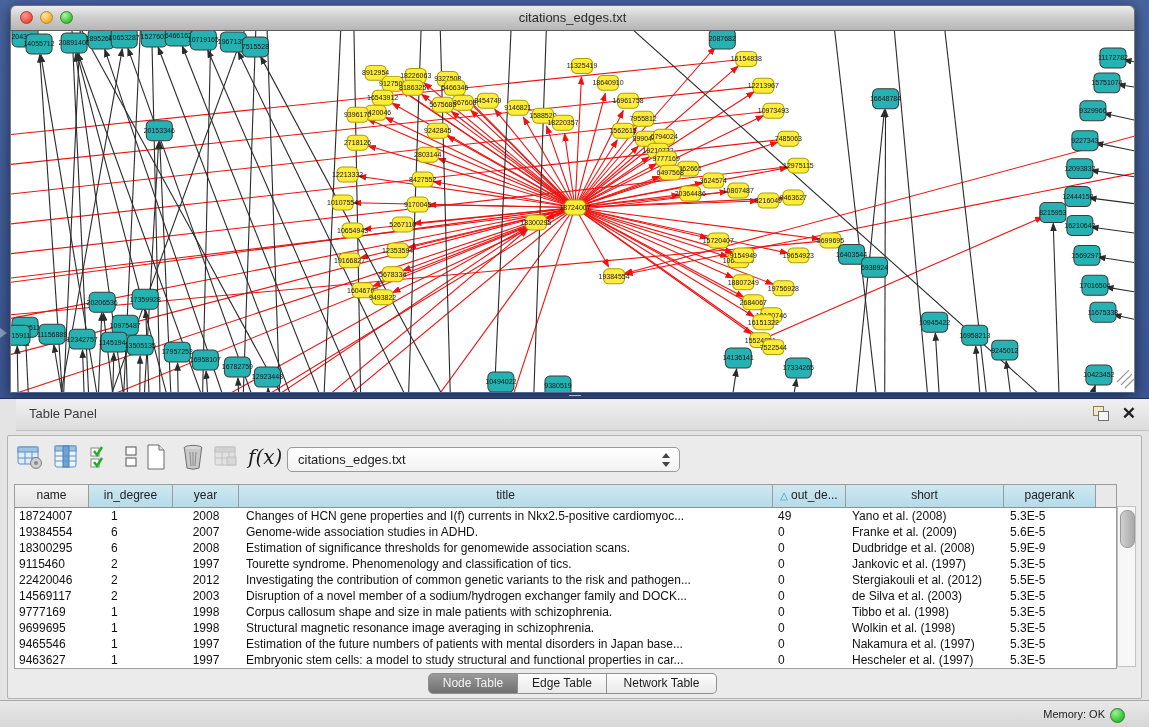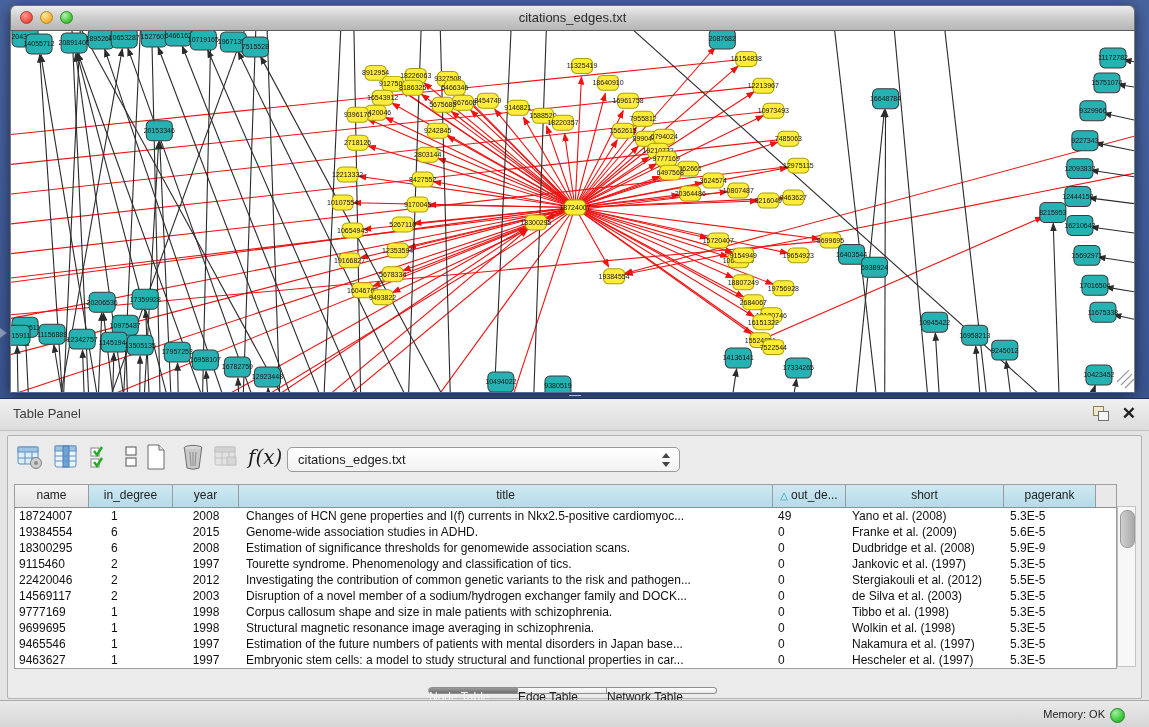--- a/index.html
+++ b/index.html
@@ -19,21 +19,21 @@
   .win-title{position:absolute;left:0;right:0;top:0;text-align:center;line-height:24px;font-size:13px;color:#2b2b2b;}
   .graph-canvas{position:relative;height:361px;background:#fff;border-left:1px solid #7d7d7d;border-right:1px solid #7d7d7d;border-bottom:1px solid #55679a;overflow:hidden;}
   .graph-canvas svg{display:block;width:100%;height:100%;}
   
   .split-grip{position:absolute;left:569px;top:395px;width:12px;height:6px;opacity:.85;}
   .split-grip:before{content:"";position:absolute;inset:0;background:
      linear-gradient(#c9cfdd,#c9cfdd) 0 0/12px 1px no-repeat,
      linear-gradient(#8d99b5,#8d99b5) 0 3px/12px 1px no-repeat;}
   
   .table-panel{position:absolute;left:0;top:398px;width:1149px;height:302px;background:#e4e4e4;border-top:1px solid #1d3158;}
-  .panel-header{position:absolute;left:0;right:0;top:0;height:31px;background:linear-gradient(180deg,#f0f0f0,#dcdcdc);border-bottom:1px solid #c2c2c2;}
+  .panel-header{position:absolute;left:16px;right:0;top:0;height:31px;background:linear-gradient(180deg,#f0f0f0,#dcdcdc);border-bottom:1px solid #c2c2c2;}
   .panel-title{position:absolute;left:13px;top:0;line-height:30px;font-size:13px;color:#3c3c3c;}
   .float-icon{position:absolute;right:40px;top:7px;width:16px;height:15px;cursor:pointer;}
   .float-icon .sq1{position:absolute;left:0;top:0;width:9px;height:8px;border:1px solid #8e7f4a;background:#efe9d2;}
   .float-icon .sq2{position:absolute;left:5px;top:5px;width:9px;height:8px;border:1px solid #6e6e6e;background:#f6f6f6;}
   .close-icon{position:absolute;right:13px;top:4px;font-size:17px;font-weight:bold;color:#222;cursor:pointer;line-height:22px;}
   .inner-frame{position:absolute;left:7px;right:7px;top:36px;height:262px;border:1px solid #b2b2b2;background:#ebebeb;border-radius:2px;}
   .tb-icon{position:absolute;top:443px;width:28px;height:28px;cursor:pointer;}
   .tb-icon svg{display:block;}
   .combo{position:absolute;left:287px;top:447px;width:393px;height:25px;background:linear-gradient(#ffffff,#f2f2f2);border:1px solid #9a9a9a;border-radius:5px;box-sizing:border-box;cursor:pointer;}
   .combo-text{position:absolute;left:10px;top:0;line-height:23px;font-size:13px;color:#1c1c1c;}
@@ -55,21 +55,21 @@
   .td:nth-child(3){text-align:center;}
   .td:nth-child(4){padding-left:7px;}
   .td:nth-child(5){padding-left:5px;}
   .td:nth-child(6){padding-left:6px;}
   .td:nth-child(7){padding-left:6px;}
   
   .vscroll{position:absolute;left:1117px;top:506px;width:19px;height:161px;background:#f7f7f7;border:1px solid #c4c4c4;border-left:1px solid #bbb;box-sizing:border-box;}
   .vthumb{position:absolute;left:2px;top:3px;width:13px;height:36px;border-radius:7px;background:linear-gradient(90deg,#cfcfcf,#a9a9a9);border:1px solid #9a9a9a;cursor:pointer;}
   
   .seg{position:absolute;top:673px;left:428px;height:21px;display:flex;font-size:12px;}
-  .seg-btn{box-sizing:border-box;border:1px solid #8f8f8f;border-left:none;background:linear-gradient(#fdfdfd,#e9e9e9);color:#1d1d1d;line-height:19px;cursor:pointer;margin-top:14px;}
+  .seg-btn{box-sizing:border-box;border:1px solid #8f8f8f;border-left:none;background:linear-gradient(#fdfdfd,#e9e9e9);color:#1d1d1d;text-align:center;line-height:19px;cursor:pointer;}
   .seg-btn:first-child{border-left:1px solid #8f8f8f;border-radius:5px 0 0 5px;}
   .seg-btn:last-child{border-radius:0 5px 5px 0;}
   .seg-btn.sel{background:linear-gradient(#9a9a9a,#6f6f6f);color:#f3f3f3;}
   
   .status-bar{position:absolute;left:0;top:700px;width:1149px;height:27px;background:linear-gradient(#e9e9e9,#d6d6d6);border-top:1px solid #a8a8a8;box-sizing:border-box;}
   .mem-label{position:absolute;right:44px;top:0;line-height:26px;font-size:11px;color:#222;}
   .mem-dot{position:absolute;right:24px;top:7px;width:13px;height:13px;border-radius:50%;background:radial-gradient(circle at 35% 30%,#9ef09a,#3fca3b 60%,#27982a);border:1px solid #2b7f2b;}
 </style>
 </head>
 <body>
@@ -810,21 +810,21 @@
           <div class="td">2008</div>
           <div class="td">Changes of HCN gene properties and I(f) currents in Nkx2.5-positive cardiomyoc...</div>
           <div class="td">49</div>
           <div class="td">Yano et al. (2008)</div>
           <div class="td">5.3E-5</div>
           <div class="td"></div>
         </div>
         <div class="tbl-row">
           <div class="td">19384554</div>
           <div class="td">6</div>
-          <div class="td">2015</div>
+          <div class="td">2007</div>
           <div class="td">Genome-wide association studies in ADHD.</div>
           <div class="td">0</div>
           <div class="td">Franke et al. (2009)</div>
           <div class="td">5.6E-5</div>
           <div class="td"></div>
         </div>
         <div class="tbl-row">
           <div class="td">18300295</div>
           <div class="td">6</div>
           <div class="td">2008</div>

